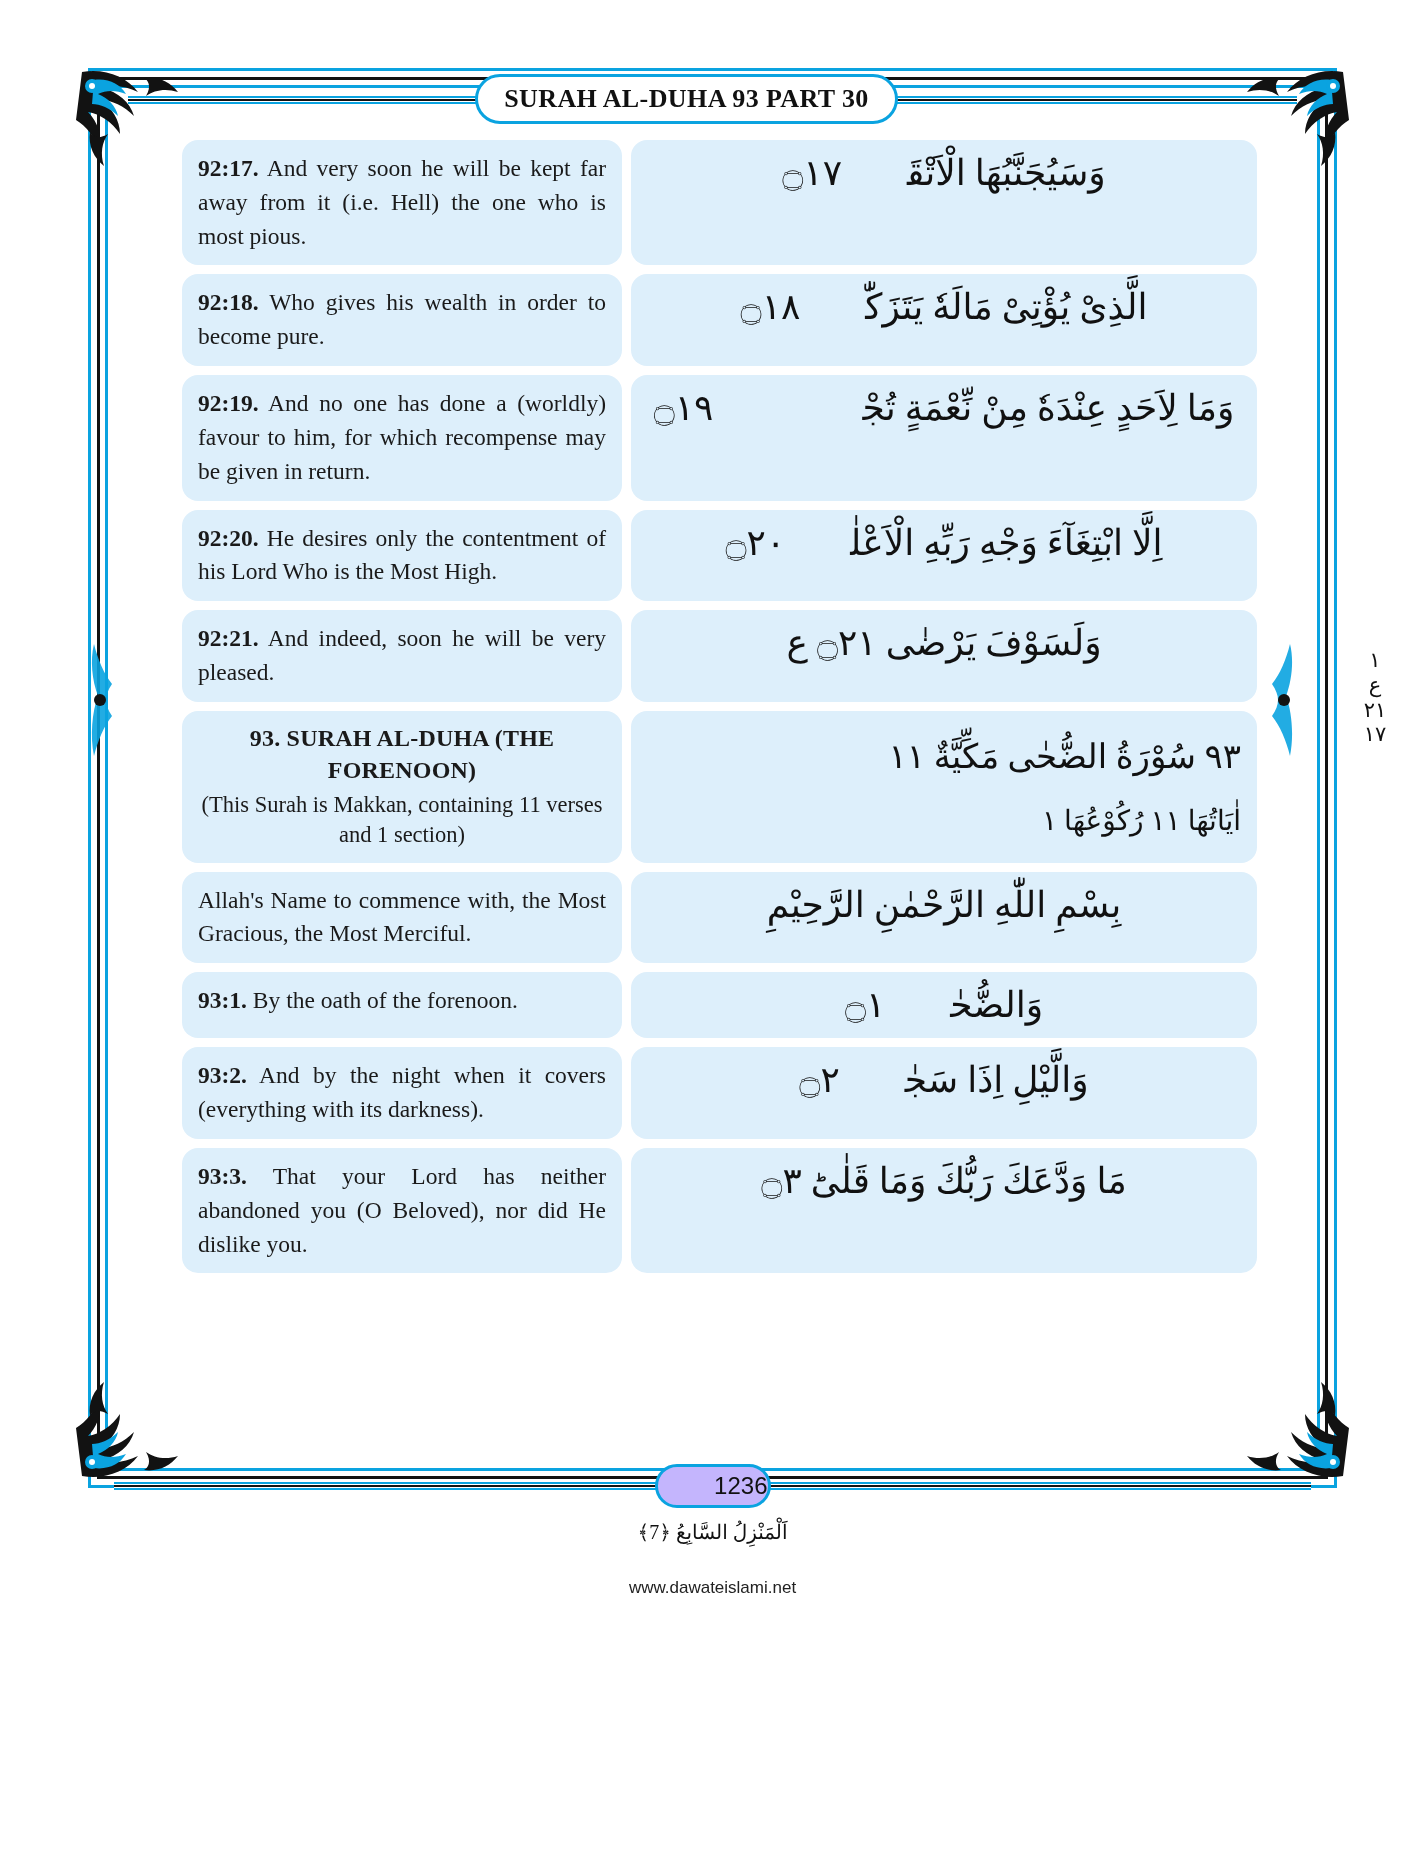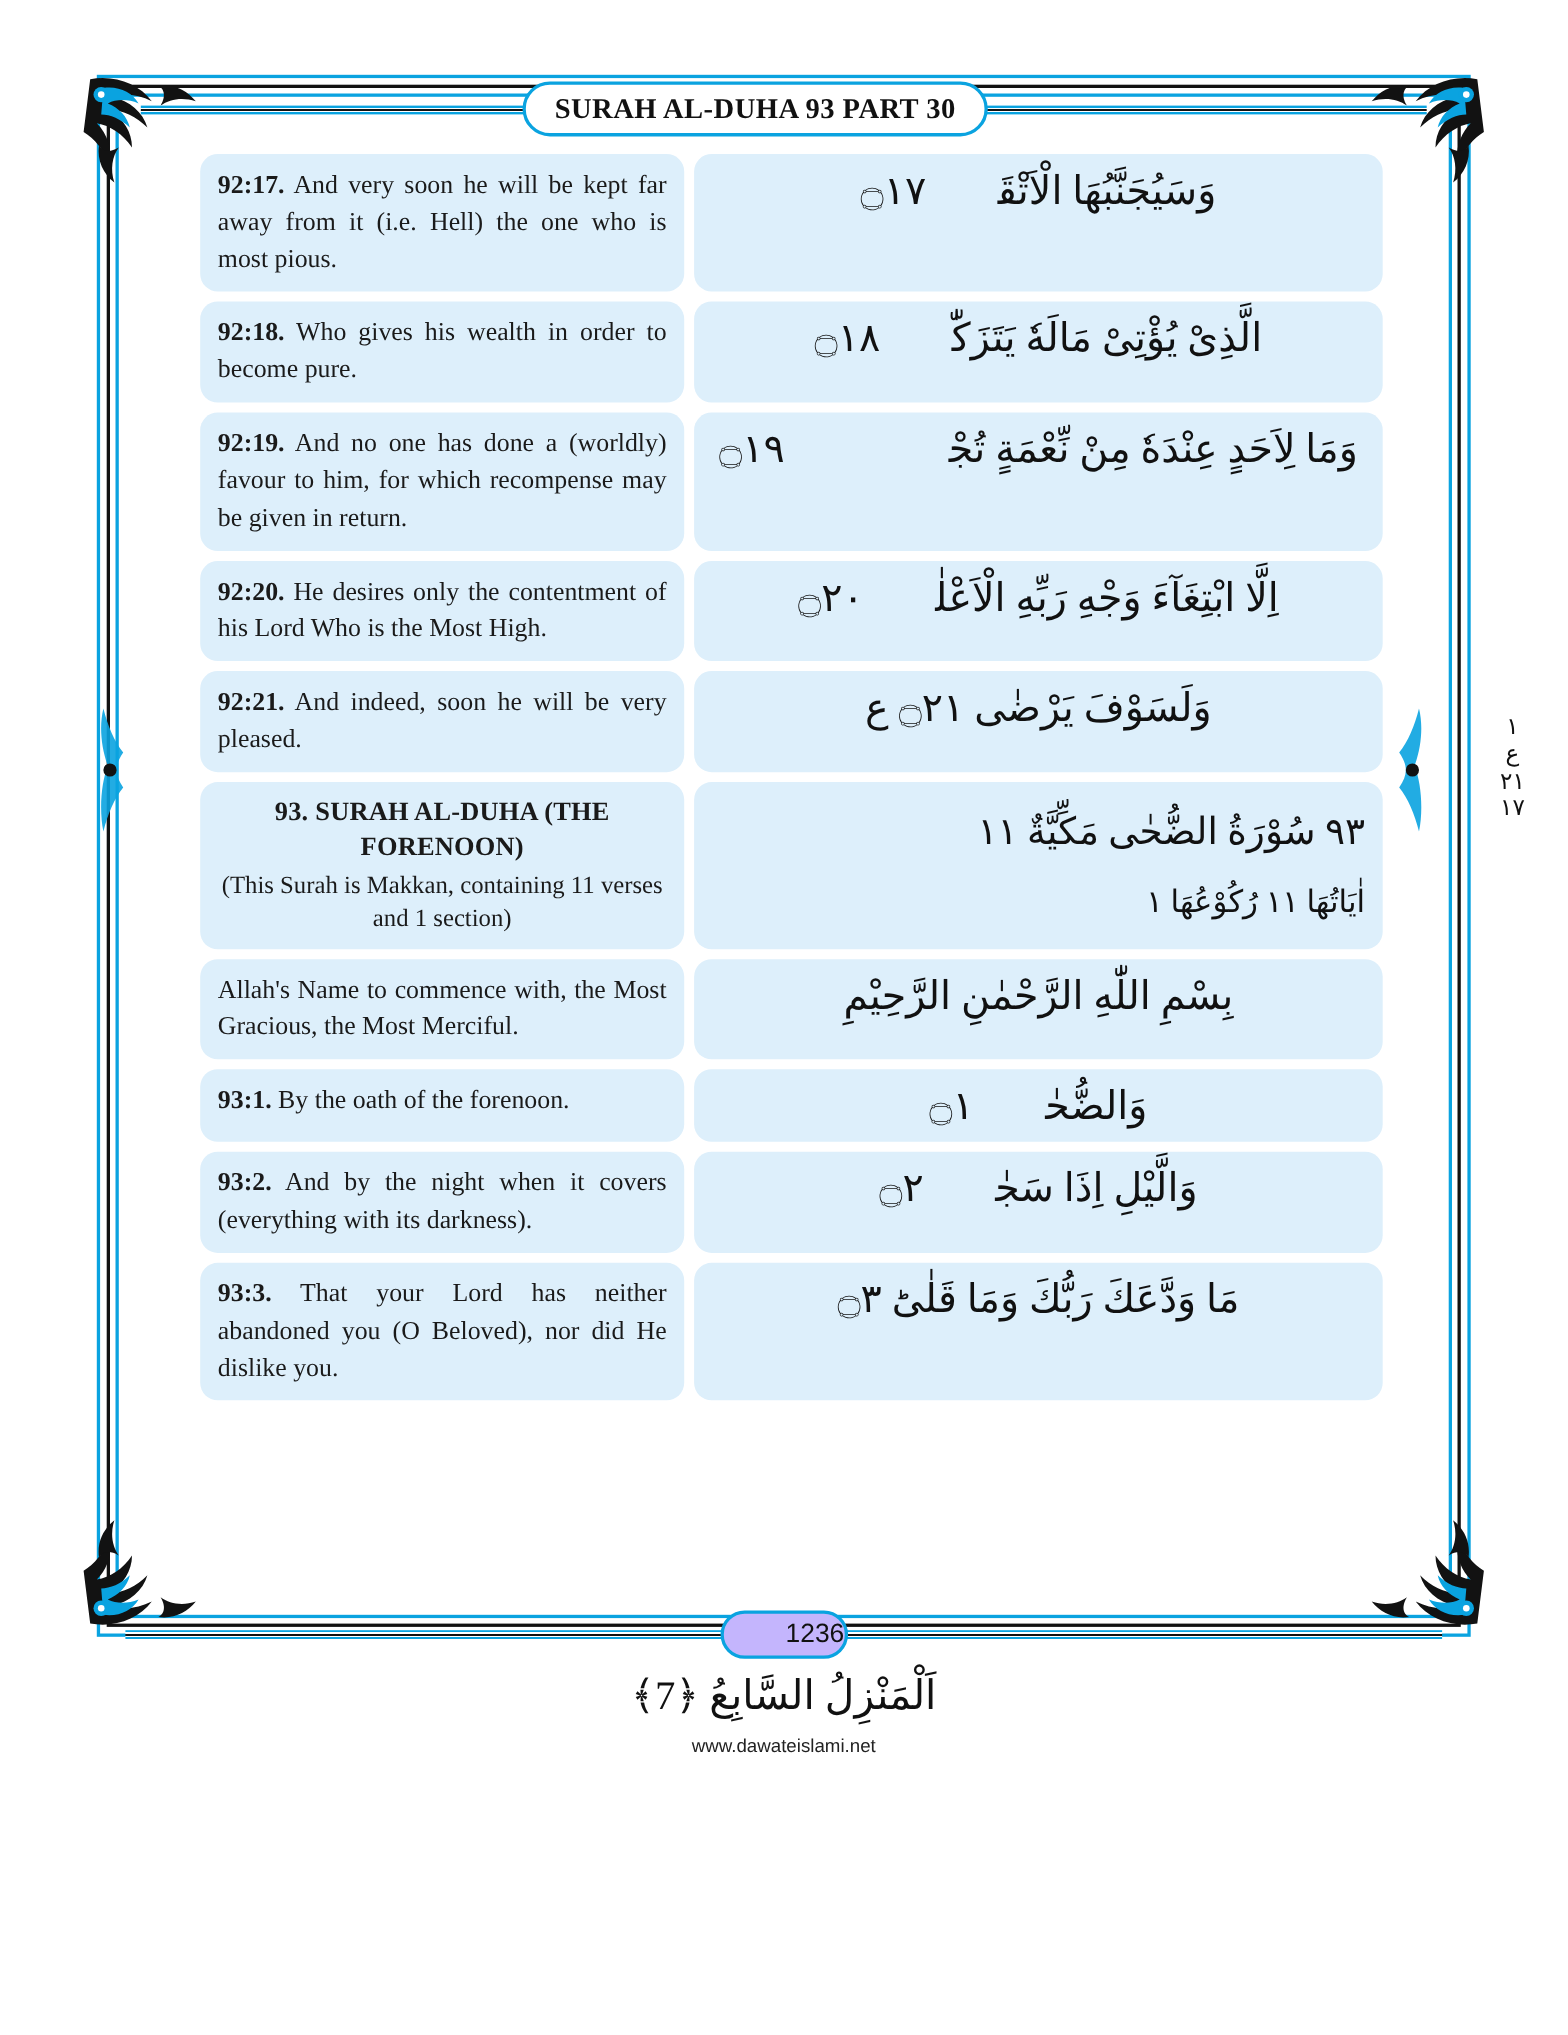--- a/index.html
+++ b/index.html
@@ -228,21 +228,21 @@
     min-width: 116px;
     display:flex; align-items:center; justify-content:flex-end;
     font-family: "Liberation Sans", sans-serif;
     font-size: 24px;
     color: #111;
   }
   #manzil-line {
     position:absolute;
     left: 0; right: 0; top: 1520px;
     text-align:center;
-    font-size: 37px;
+    font-size: 20px;
     color: #111;
     direction: rtl;
     z-index: 14;
   }
   #site-url {
     position:absolute;
     left:0; right:0; top: 1578px;
     text-align:center;
     font-family: Liberation Sans, sans-serif;
     font-size: 17px;

